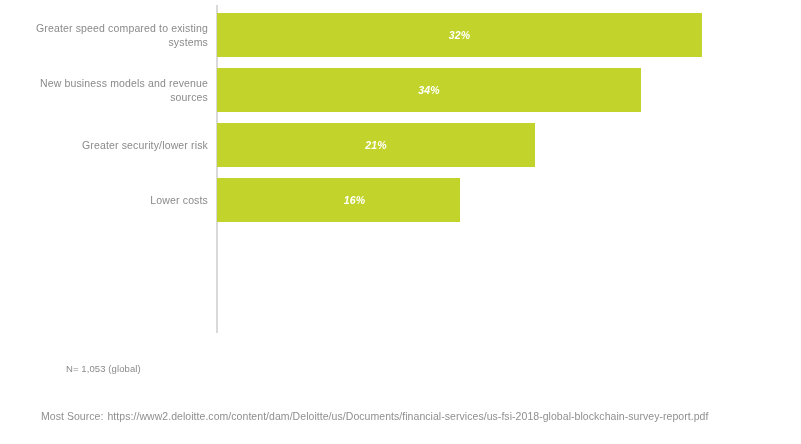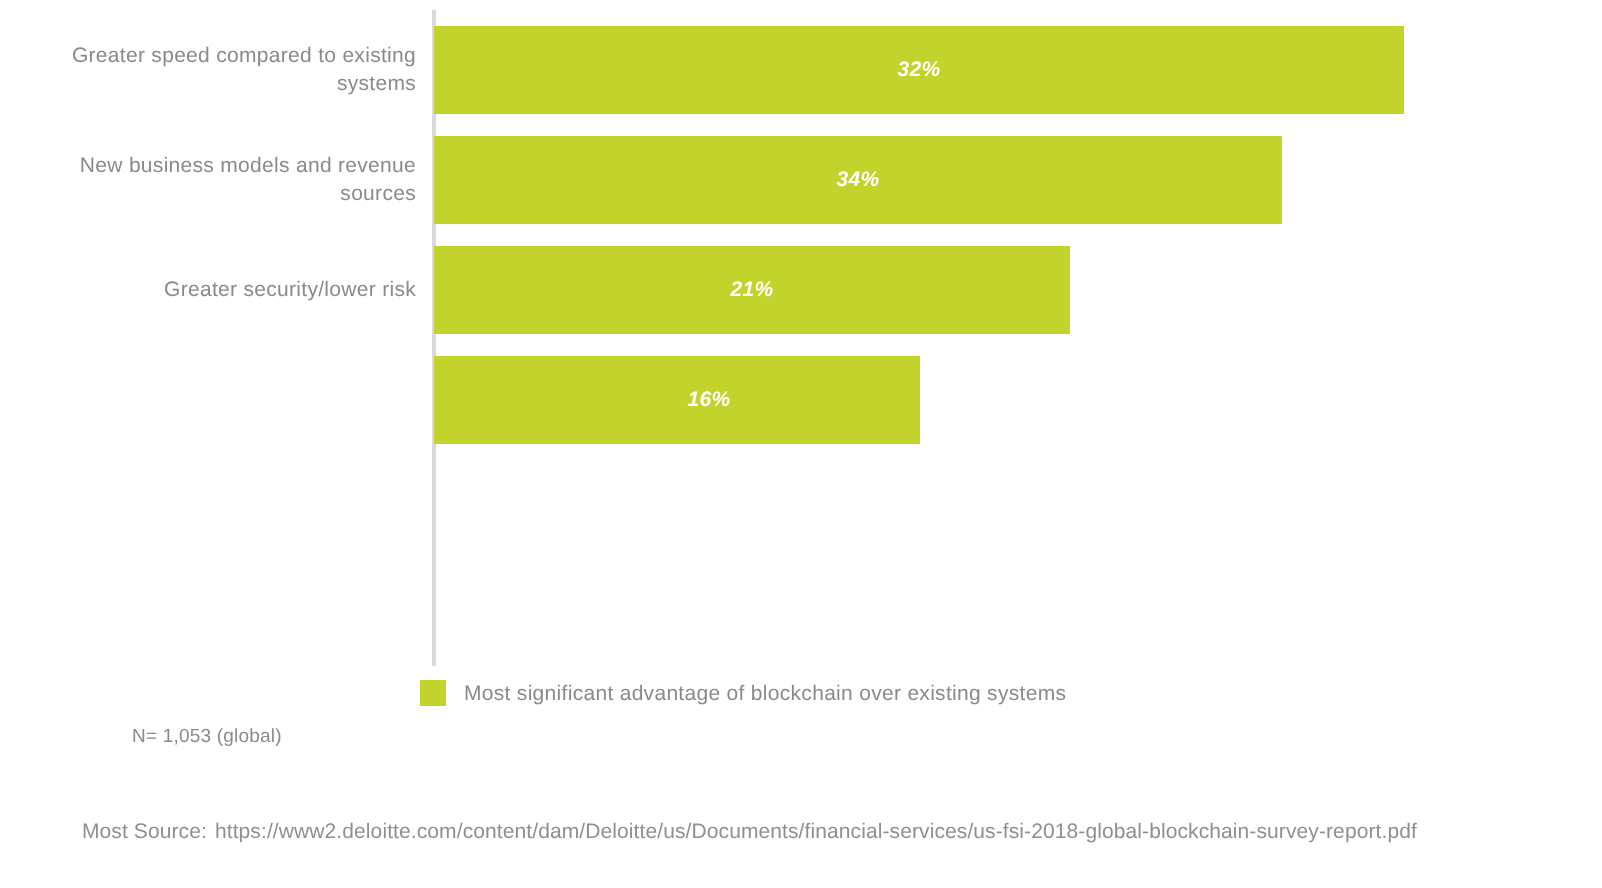--- a/index.html
+++ b/index.html
@@ -163,32 +163,31 @@
 
     <div class="bar-row" style="top:123px;">
       <div class="cat-label">
         <span>Greater security/lower risk</span>
       </div>
       <div class="bar" style="width:318px;"></div>
       <div class="bar-value" style="left:217px; width:318px;">21%</div>
     </div>
 
     <div class="bar-row" style="top:178px;">
+      <div class="cat-label">
+        <span>Lower costs</span>
+      </div>
       <div class="bar" style="width:243px;"></div>
       <div class="bar-value" style="left:217px; width:243px;margin-left:16px;">16%</div>
     </div>
 
 
 
   </div>
 
-  <div class="legend">
-    <div class="legend-swatch"></div>
-    <div class="legend-text">Most significant advantage of blockchain over existing systems</div>
-  </div>
 
   <div class="sample-note">N= 1,053 (global)</div>
 
   <div class="source-caption">
     <span class="src-label">Most Source:</span><span class="src-url">https://www2.deloitte.com/content/dam/Deloitte/us/Documents/financial-services/us-fsi-2018-global-blockchain-survey-report.pdf</span>
   </div>
 
 </div>
 
 </body></html>

